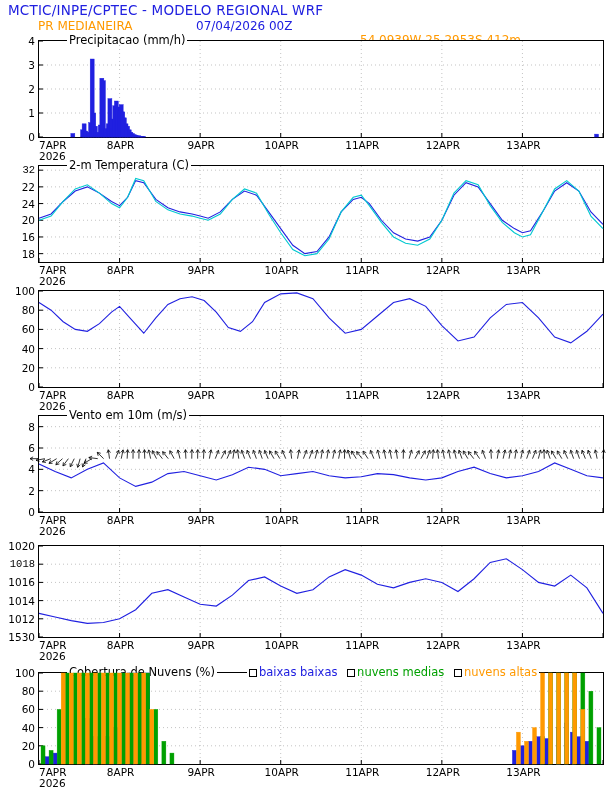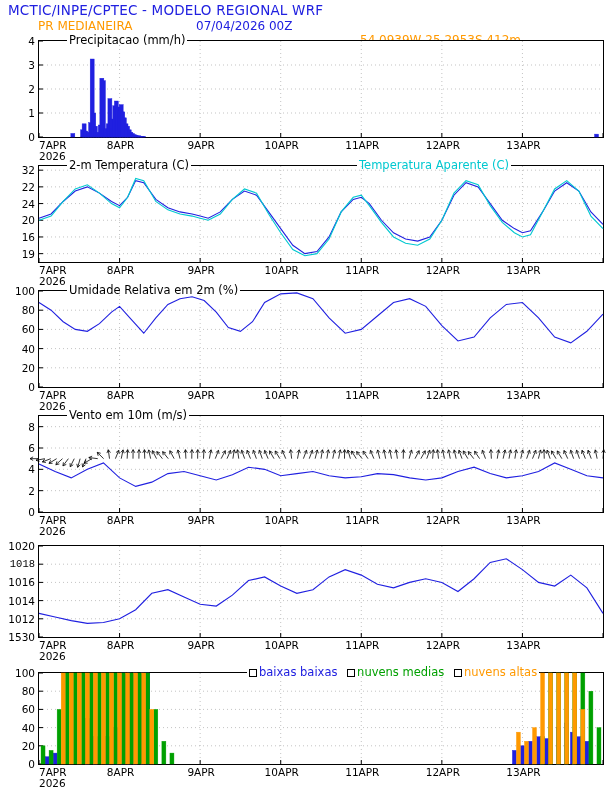--- a/index.html
+++ b/index.html
@@ -112,21 +112,20 @@
       <div class="xlab" style="left: 81.5714px;">8APR</div>
       <div class="xlab" style="left: 162.143px;">9APR</div>
       <div class="xlab" style="left: 242.714px;">10APR</div>
       <div class="xlab" style="left: 323.286px;">11APR</div>
       <div class="xlab" style="left: 403.857px;">12APR</div>
       <div class="xlab" style="left: 484.429px;">13APR</div>
     </div>
 
   <div class="panel" id="p1" style="top:165px;width:566px;height:98px;">
     <div class="ptitle" style="left:28px;top:-8px;">2-m Temperatura (C)</div>
-    <div class="legend" style="left:318px;top:-8px;color:#00c8d0;">Temperatura Aparente (C)</div>
     <svg id="svg1" width="564" height="96">
         <line x1="0" y1="87.65217391304348" x2="564" y2="87.65217391304348" stroke="#9a9a9a" stroke-width="0.6" stroke-dasharray="1,3"></line>
         <line x1="0" y1="87.65217391304348" x2="4" y2="87.65217391304348" stroke="#000" stroke-width="1"></line>
         <line x1="0" y1="70.95652173913044" x2="564" y2="70.95652173913044" stroke="#9a9a9a" stroke-width="0.6" stroke-dasharray="1,3"></line>
         <line x1="0" y1="70.95652173913044" x2="4" y2="70.95652173913044" stroke="#000" stroke-width="1"></line>
         <line x1="0" y1="54.26086956521739" x2="564" y2="54.26086956521739" stroke="#9a9a9a" stroke-width="0.6" stroke-dasharray="1,3"></line>
         <line x1="0" y1="54.26086956521739" x2="4" y2="54.26086956521739" stroke="#000" stroke-width="1"></line>
         <line x1="0" y1="37.565217391304344" x2="564" y2="37.565217391304344" stroke="#9a9a9a" stroke-width="0.6" stroke-dasharray="1,3"></line>
         <line x1="0" y1="37.565217391304344" x2="4" y2="37.565217391304344" stroke="#000" stroke-width="1"></line>
         <line x1="0" y1="20.869565217391298" x2="564" y2="20.869565217391298" stroke="#9a9a9a" stroke-width="0.6" stroke-dasharray="1,3"></line>
@@ -143,38 +142,37 @@
         <line x1="322.2857142857143" y1="0" x2="322.2857142857143" y2="96" stroke="#9a9a9a" stroke-width="0.6" stroke-dasharray="1,3"></line>
         <line x1="322.2857142857143" y1="96" x2="322.2857142857143" y2="92" stroke="#000" stroke-width="1"></line>
         <line x1="402.8571428571429" y1="0" x2="402.8571428571429" y2="96" stroke="#9a9a9a" stroke-width="0.6" stroke-dasharray="1,3"></line>
         <line x1="402.8571428571429" y1="96" x2="402.8571428571429" y2="92" stroke="#000" stroke-width="1"></line>
         <line x1="483.4285714285714" y1="0" x2="483.4285714285714" y2="96" stroke="#9a9a9a" stroke-width="0.6" stroke-dasharray="1,3"></line>
         <line x1="483.4285714285714" y1="96" x2="483.4285714285714" y2="92" stroke="#000" stroke-width="1"></line>
         <line x1="564" y1="96" x2="564" y2="92" stroke="#000" stroke-width="1"></line>
         <path d="M0.00 52.17 L12.09 48.00 L24.17 35.48 L36.26 25.04 L48.34 20.87 L60.43 27.13 L72.51 35.48 L80.57 39.65 L88.63 31.30 L96.69 14.61 L104.74 16.70 L116.83 33.39 L128.91 41.74 L141.00 45.91 L153.09 48.00 L161.14 50.09 L169.20 52.17 L181.29 45.91 L193.37 33.39 L205.46 25.04 L217.54 29.22 L229.63 45.91 L241.71 62.61 L253.80 79.30 L265.89 87.65 L277.97 85.57 L290.06 70.96 L302.14 45.91 L314.23 33.39 L322.29 31.30 L330.34 37.57 L342.43 54.26 L354.51 66.78 L366.60 73.04 L378.69 75.13 L390.77 70.96 L402.86 54.26 L414.94 29.22 L427.03 16.70 L439.11 20.87 L451.20 37.57 L463.29 54.26 L475.37 62.61 L483.43 66.78 L491.49 64.70 L503.57 45.91 L515.66 25.04 L527.74 16.70 L539.83 25.04 L551.91 45.91 L564.00 58.43 " fill="none" stroke="#2020e0" stroke-width="1.1"></path>
         <path d="M0.00 54.26 L12.09 50.09 L24.17 35.48 L36.26 22.96 L48.34 18.78 L60.43 27.13 L72.51 37.57 L80.57 41.74 L88.63 31.30 L96.69 12.52 L104.74 14.61 L116.83 35.48 L128.91 43.83 L141.00 48.00 L153.09 50.09 L161.14 52.17 L169.20 54.26 L181.29 48.00 L193.37 33.39 L205.46 22.96 L217.54 27.13 L229.63 48.00 L241.71 66.78 L253.80 83.48 L265.89 89.74 L277.97 87.65 L290.06 73.04 L302.14 45.91 L314.23 31.30 L322.29 29.22 L330.34 39.65 L342.43 56.35 L354.51 70.96 L366.60 77.22 L378.69 79.30 L390.77 73.04 L402.86 54.26 L414.94 27.13 L427.03 14.61 L439.11 18.78 L451.20 39.65 L463.29 56.35 L475.37 66.78 L483.43 70.96 L491.49 68.87 L503.57 45.91 L515.66 22.96 L527.74 14.61 L539.83 25.04 L551.91 50.09 L564.00 62.61 " fill="none" stroke="#00c8d0" stroke-width="1.1"></path>
       </svg>
-  <div class="ylab" style="top: 87.6522px;">19</div>
+  <div class="ylab" style="top: 87.6522px;">18</div>
       <div class="ylab" style="top: 70.9565px;">16</div>
       <div class="ylab" style="top: 54.2609px;">20</div>
       <div class="ylab" style="top: 37.5652px;">24</div>
       <div class="ylab" style="top: 20.8696px;">22</div>
-      <div class="ylab" style="top: 4.17391px;">32</div>
+      <div class="ylab" style="top: 4.17391px; font-family: Liberation Mono, monospace;">32</div>
       <div class="xlab" style="left: 0px; transform: none;">7APR</div>
       <div class="xlab2" style="left: 0px;">2026</div>
       <div class="xlab" style="left: 81.5714px;">8APR</div>
       <div class="xlab" style="left: 162.143px;">9APR</div>
       <div class="xlab" style="left: 242.714px;">10APR</div>
       <div class="xlab" style="left: 323.286px;">11APR</div>
       <div class="xlab" style="left: 403.857px;">12APR</div>
       <div class="xlab" style="left: 484.429px;">13APR</div>
     </div>
 
   <div class="panel" id="p2" style="top:290px;width:566px;height:98px;">
-    <div class="ptitle" style="left:28px;top:-8px;">Umidade Relativa em 2m (%)</div>
     <svg id="svg2" width="564" height="96">
         <line x1="0" y1="96" x2="4" y2="96" stroke="#000" stroke-width="1"></line>
         <line x1="0" y1="76.8" x2="564" y2="76.8" stroke="#9a9a9a" stroke-width="0.6" stroke-dasharray="1,3"></line>
         <line x1="0" y1="76.8" x2="4" y2="76.8" stroke="#000" stroke-width="1"></line>
         <line x1="0" y1="57.599999999999994" x2="564" y2="57.599999999999994" stroke="#9a9a9a" stroke-width="0.6" stroke-dasharray="1,3"></line>
         <line x1="0" y1="57.599999999999994" x2="4" y2="57.599999999999994" stroke="#000" stroke-width="1"></line>
         <line x1="0" y1="38.400000000000006" x2="564" y2="38.400000000000006" stroke="#9a9a9a" stroke-width="0.6" stroke-dasharray="1,3"></line>
         <line x1="0" y1="38.400000000000006" x2="4" y2="38.400000000000006" stroke="#000" stroke-width="1"></line>
         <line x1="0" y1="19.19999999999999" x2="564" y2="19.19999999999999" stroke="#9a9a9a" stroke-width="0.6" stroke-dasharray="1,3"></line>
         <line x1="0" y1="19.19999999999999" x2="4" y2="19.19999999999999" stroke="#000" stroke-width="1"></line>
@@ -583,20 +581,21 @@
       <div class="xlab2" style="left: 0px;">2026</div>
       <div class="xlab" style="left: 81.5714px;">8APR</div>
       <div class="xlab" style="left: 162.143px;">9APR</div>
       <div class="xlab" style="left: 242.714px;">10APR</div>
       <div class="xlab" style="left: 323.286px;">11APR</div>
       <div class="xlab" style="left: 403.857px;">12APR</div>
       <div class="xlab" style="left: 484.429px;">13APR</div>
     </div>
 
   <div class="panel" id="p5" style="top:672px;width:566px;height:93px;">
+    <div class="ptitle" style="left:28px;top:-8px;">Cobertura de Nuvens (%)</div>
     <div class="legend" style="left:208px;top:-8px;">
       <span style="color:#2020e0;"><span class="sq"></span><span>baixas baixas</span></span>
       <span style="color:#00a000;margin-left:6px;"><span class="sq"></span><span>nuvens medias</span></span>
       <span style="color:#ff9900;margin-left:6px;"><span class="sq"></span><span>nuvens altas</span></span>
     </div>
     <svg id="svg5" width="564" height="91">
         <line x1="0" y1="91" x2="4" y2="91" stroke="#000" stroke-width="1"></line>
         <line x1="0" y1="72.8" x2="564" y2="72.8" stroke="#9a9a9a" stroke-width="0.6" stroke-dasharray="1,3"></line>
         <line x1="0" y1="72.8" x2="4" y2="72.8" stroke="#000" stroke-width="1"></line>
         <line x1="0" y1="54.6" x2="564" y2="54.6" stroke="#9a9a9a" stroke-width="0.6" stroke-dasharray="1,3"></line>

